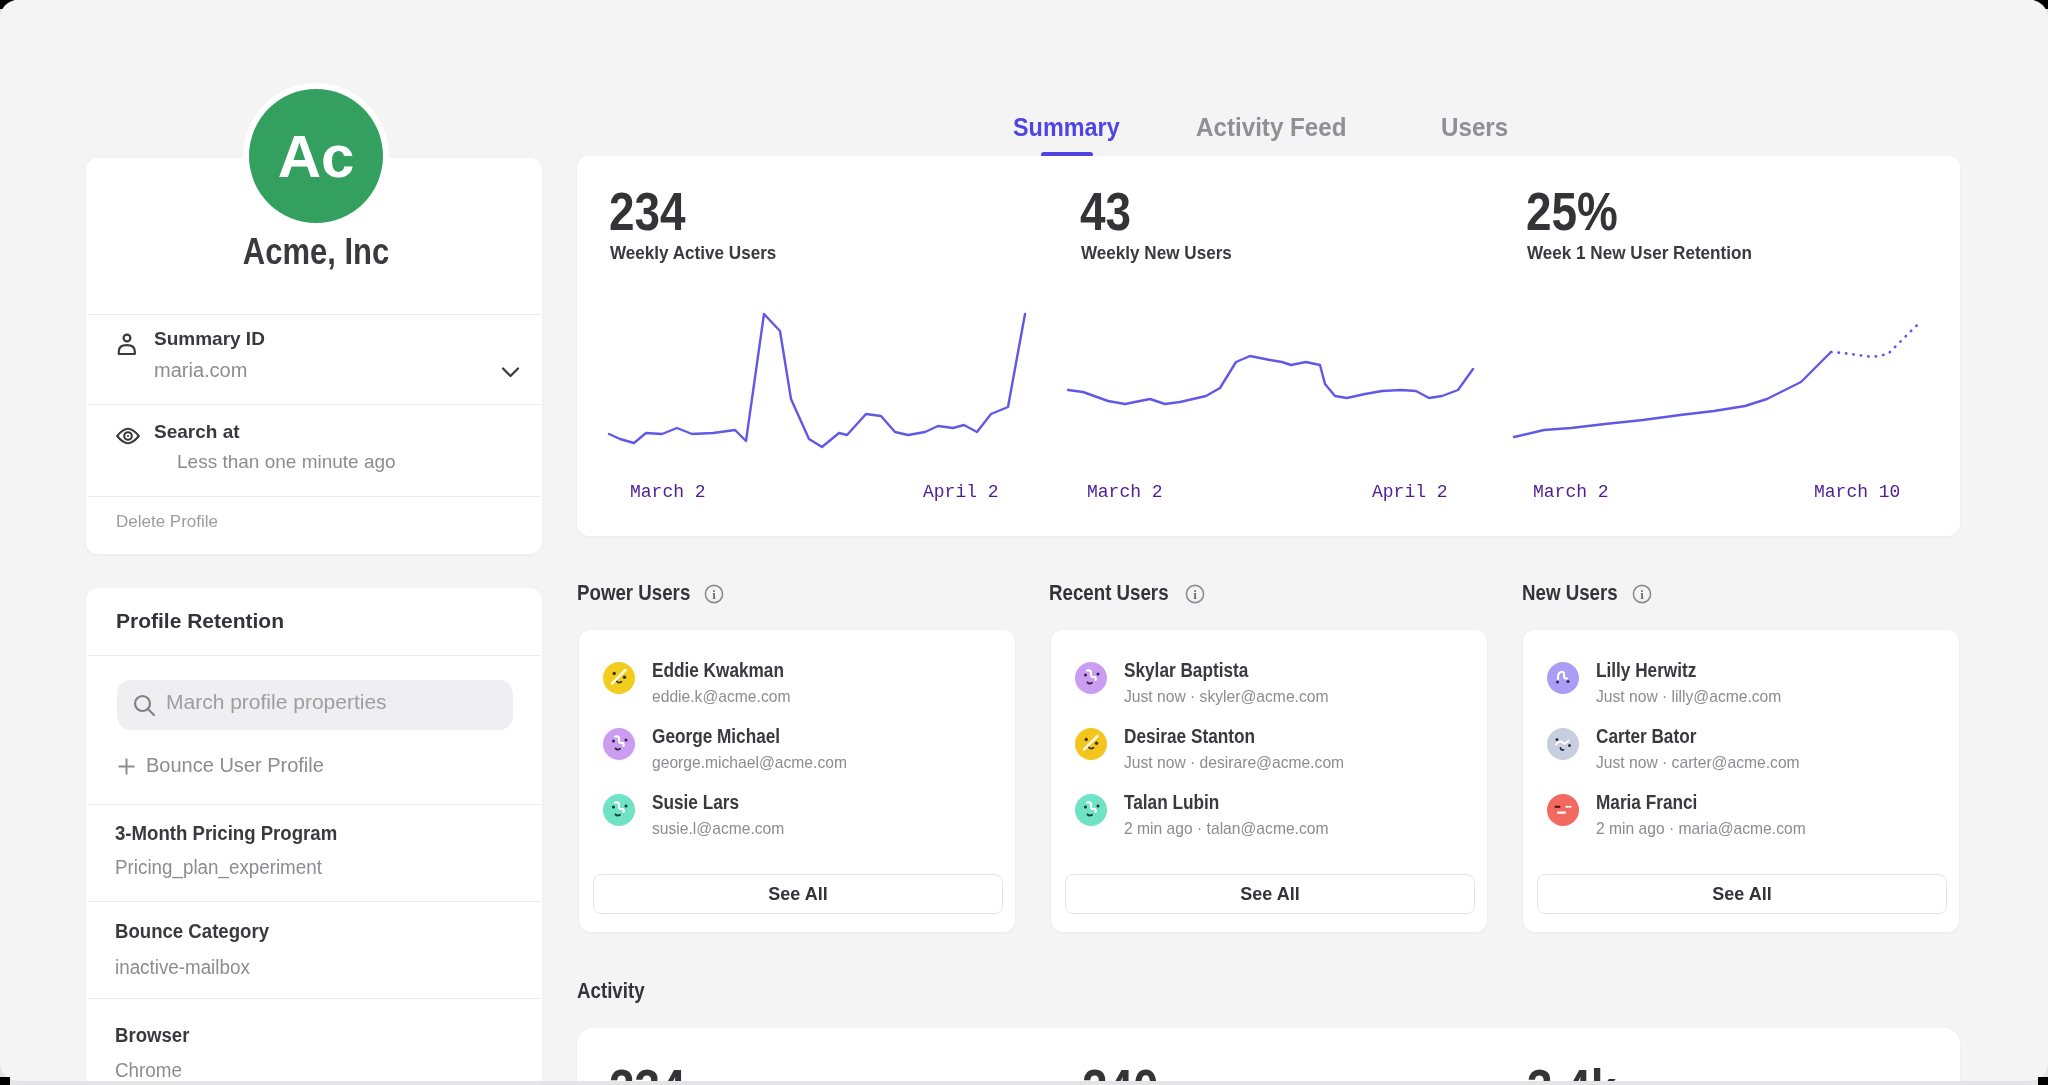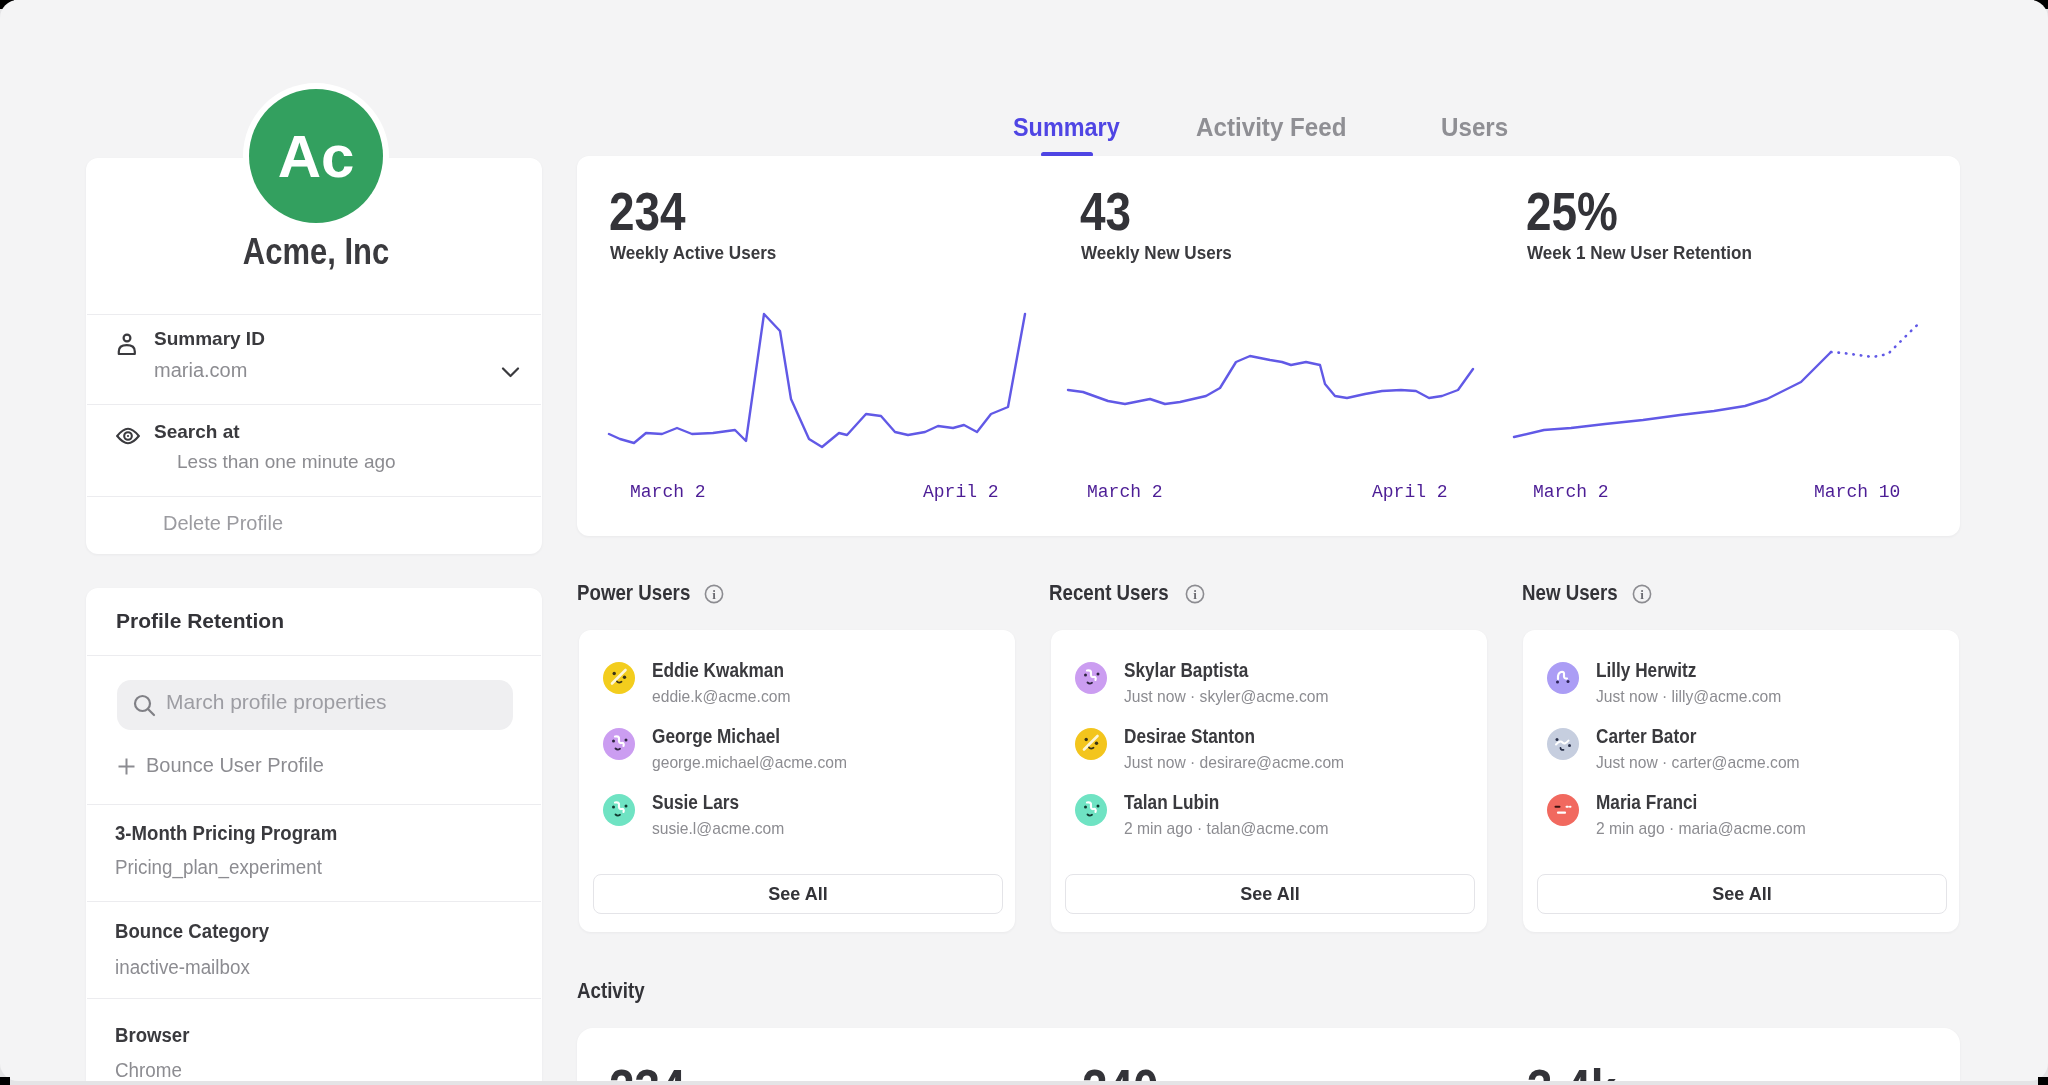--- a/index.html
+++ b/index.html
@@ -52,21 +52,21 @@
   <svg style="position:absolute;left:116px;top:427px;" width="24" height="18" viewBox="0 0 24 18">
     <path d="M 1.2 9 Q 7 1.8 12 1.8 Q 17 1.8 22.8 9 Q 17 16.2 12 16.2 Q 7 16.2 1.2 9 Z" fill="none" stroke="#3a3a3e" stroke-width="2.1"></path>
     <circle cx="12" cy="9" r="3.8" fill="none" stroke="#3a3a3e" stroke-width="2.1"></circle>
     <circle cx="12" cy="9" r="1.1" fill="#3a3a3e"></circle>
   </svg>
   <div class="t dk semi" style="left:154px;top:422px;font-size:19px;">Search at</div>
   <div class="t gy" style="left:153px;top:452px;font-size:19px;margin-left:24px;">Less than one minute ago</div>
 
   <div class="div" style="left:87px;top:496px;width:454px;"></div>
 
-  <div class="t" style="left:116px;top:513px;font-size:20px;color:#9b9ba0;margin-left:47px;">Delete Profile</div>
+  <div class="t" style="left:116px;top:513px;font-size:17px;color:#9b9ba0;">Delete Profile</div>
 
   <div class="card" id="card2" style="left:86px;top:588px;width:456px;height:560px;"></div>
 
   <div class="t" style="left:116px;top:610px;font-size:21px;font-weight:700;color:#333338;">Profile Retention</div>
   <div class="div" style="left:87px;top:655px;width:454px;"></div>
 
   <div style="position:absolute;left:117px;top:680px;width:396px;height:50px;border-radius:14px;background:#efeff1;"></div>
   <svg style="position:absolute;left:132px;top:693px;" width="25" height="25" viewBox="0 0 25 25">
     <circle cx="10.5" cy="10.5" r="7.5" fill="none" stroke="#808086" stroke-width="2.2"></circle>
     <path d="M 16 16 L 22 22" stroke="#808086" stroke-width="2.2" stroke-linecap="round"></path>

